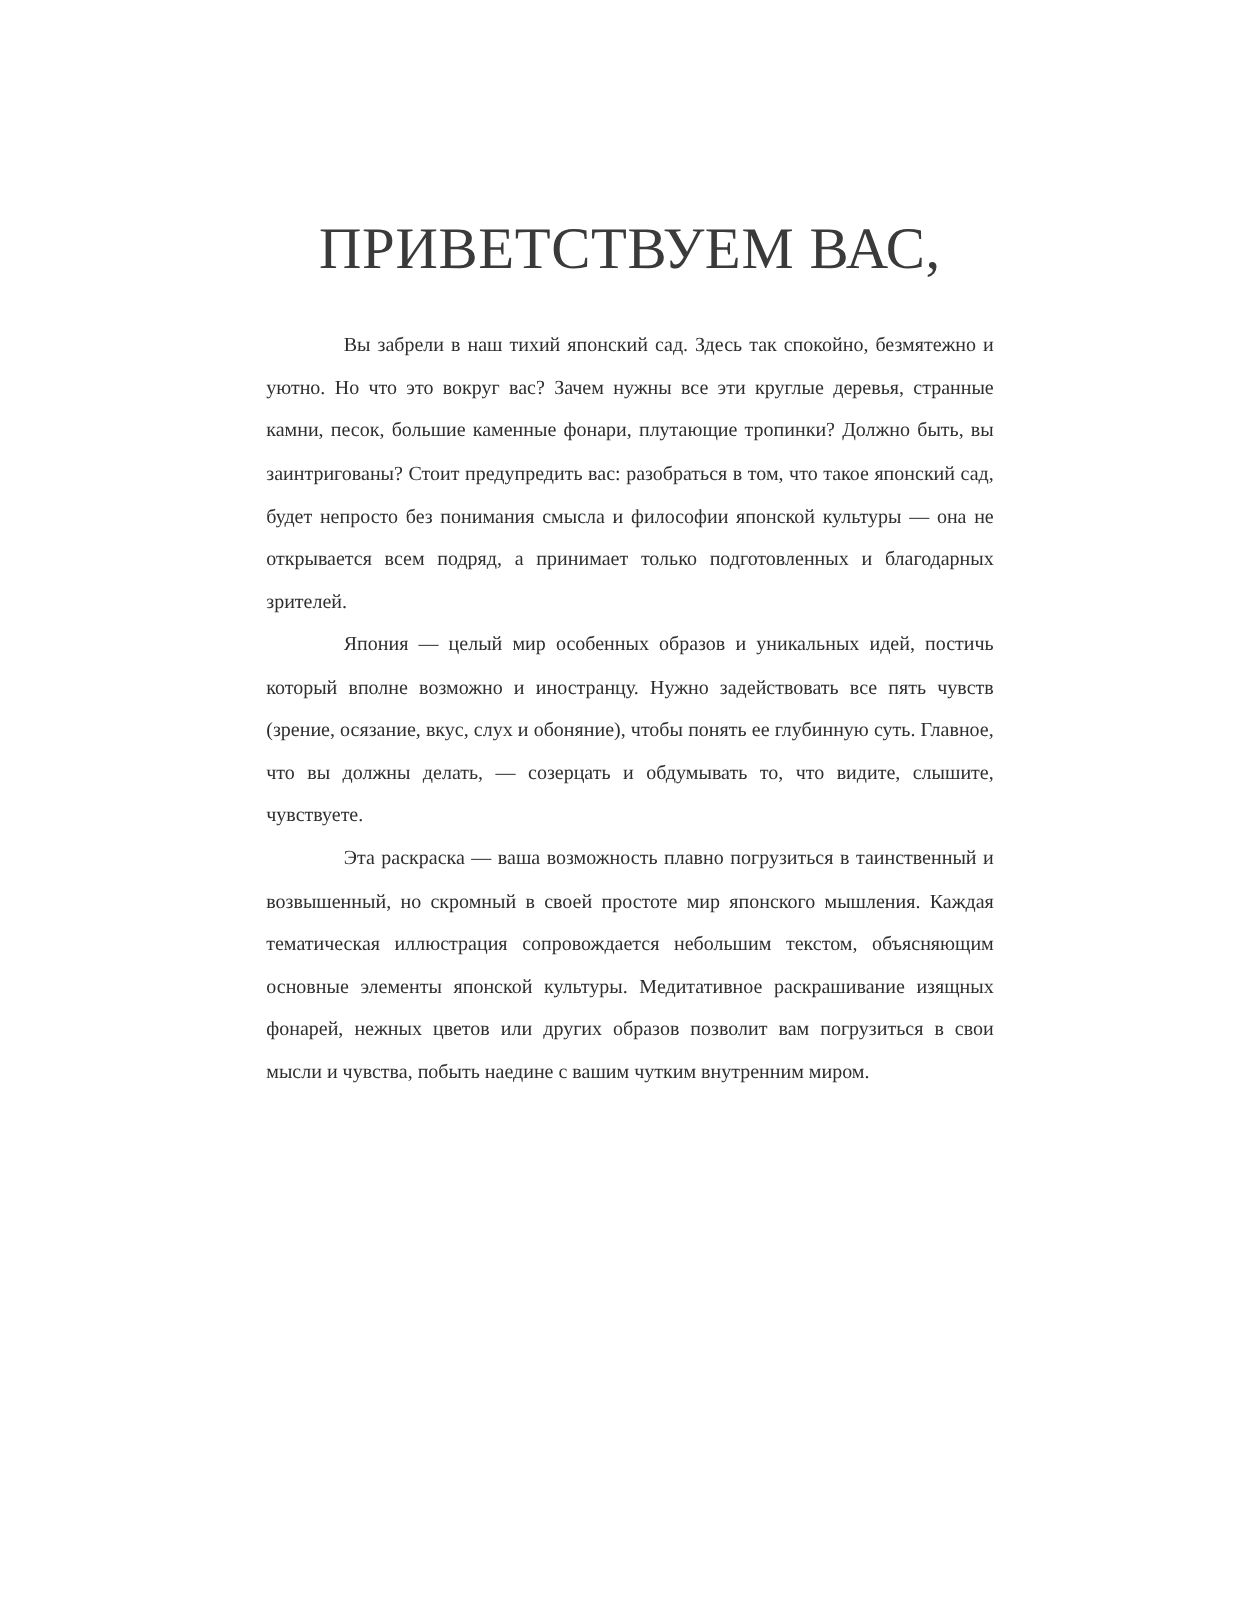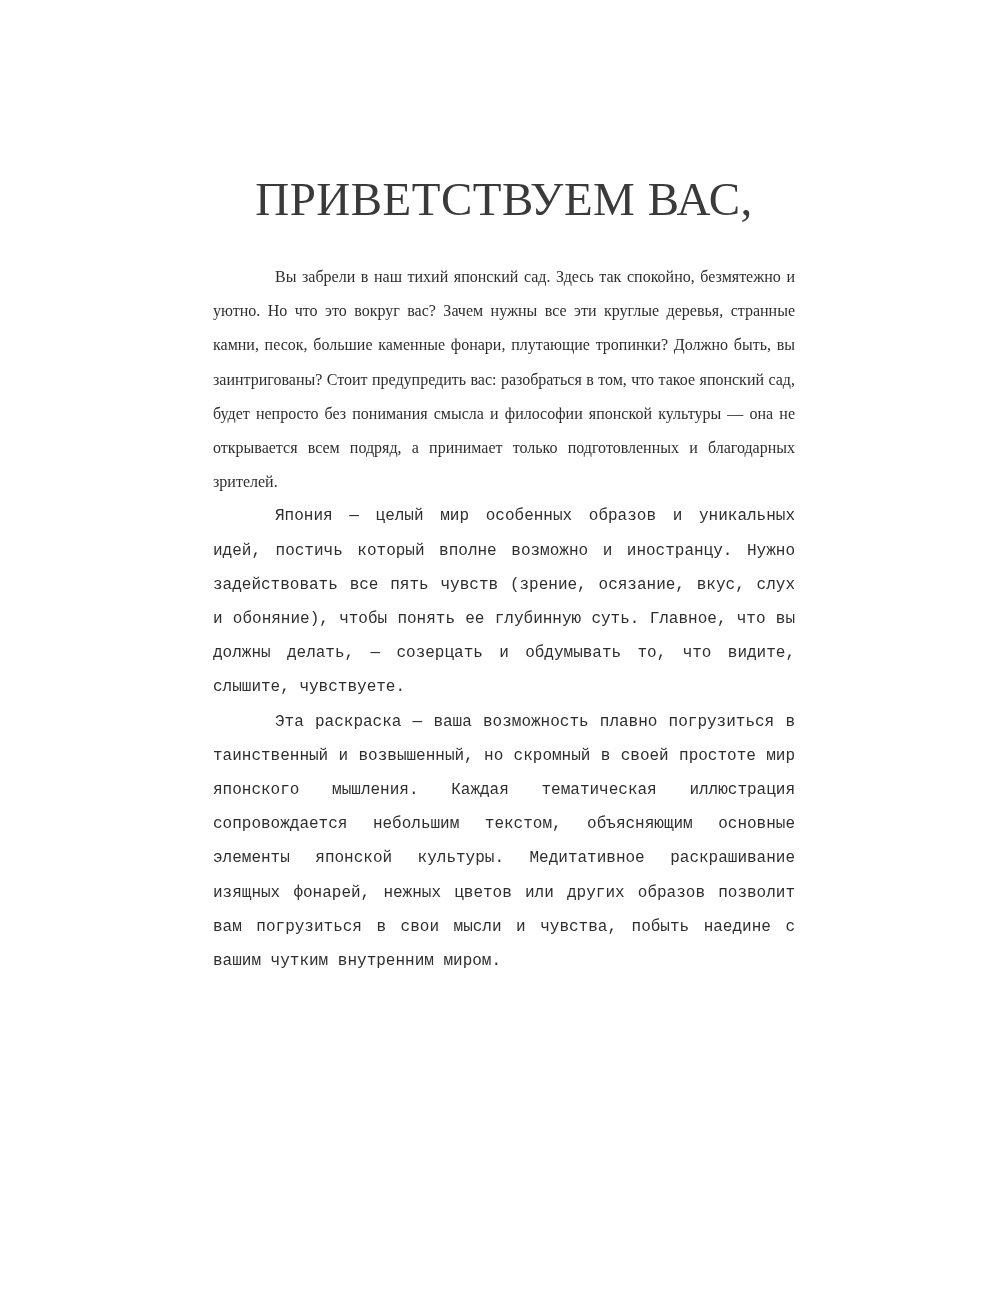--- a/index.html
+++ b/index.html
@@ -52,21 +52,20 @@
     hyphens: manual;
   }
 
   .body-text p {
     margin: 0;
     text-indent: 62px;
   }
 
   .body-text p + p {
     margin-top: 0;
-    font-family: Liberation Mono, monospace;
   }
 </style>
 </head>
 <body>
 
 <div class="page">
   <div class="content">
 
     <h1 class="page-title">
       <span>ПРИВЕТСТВУЕМ ВАС,</span><br>

